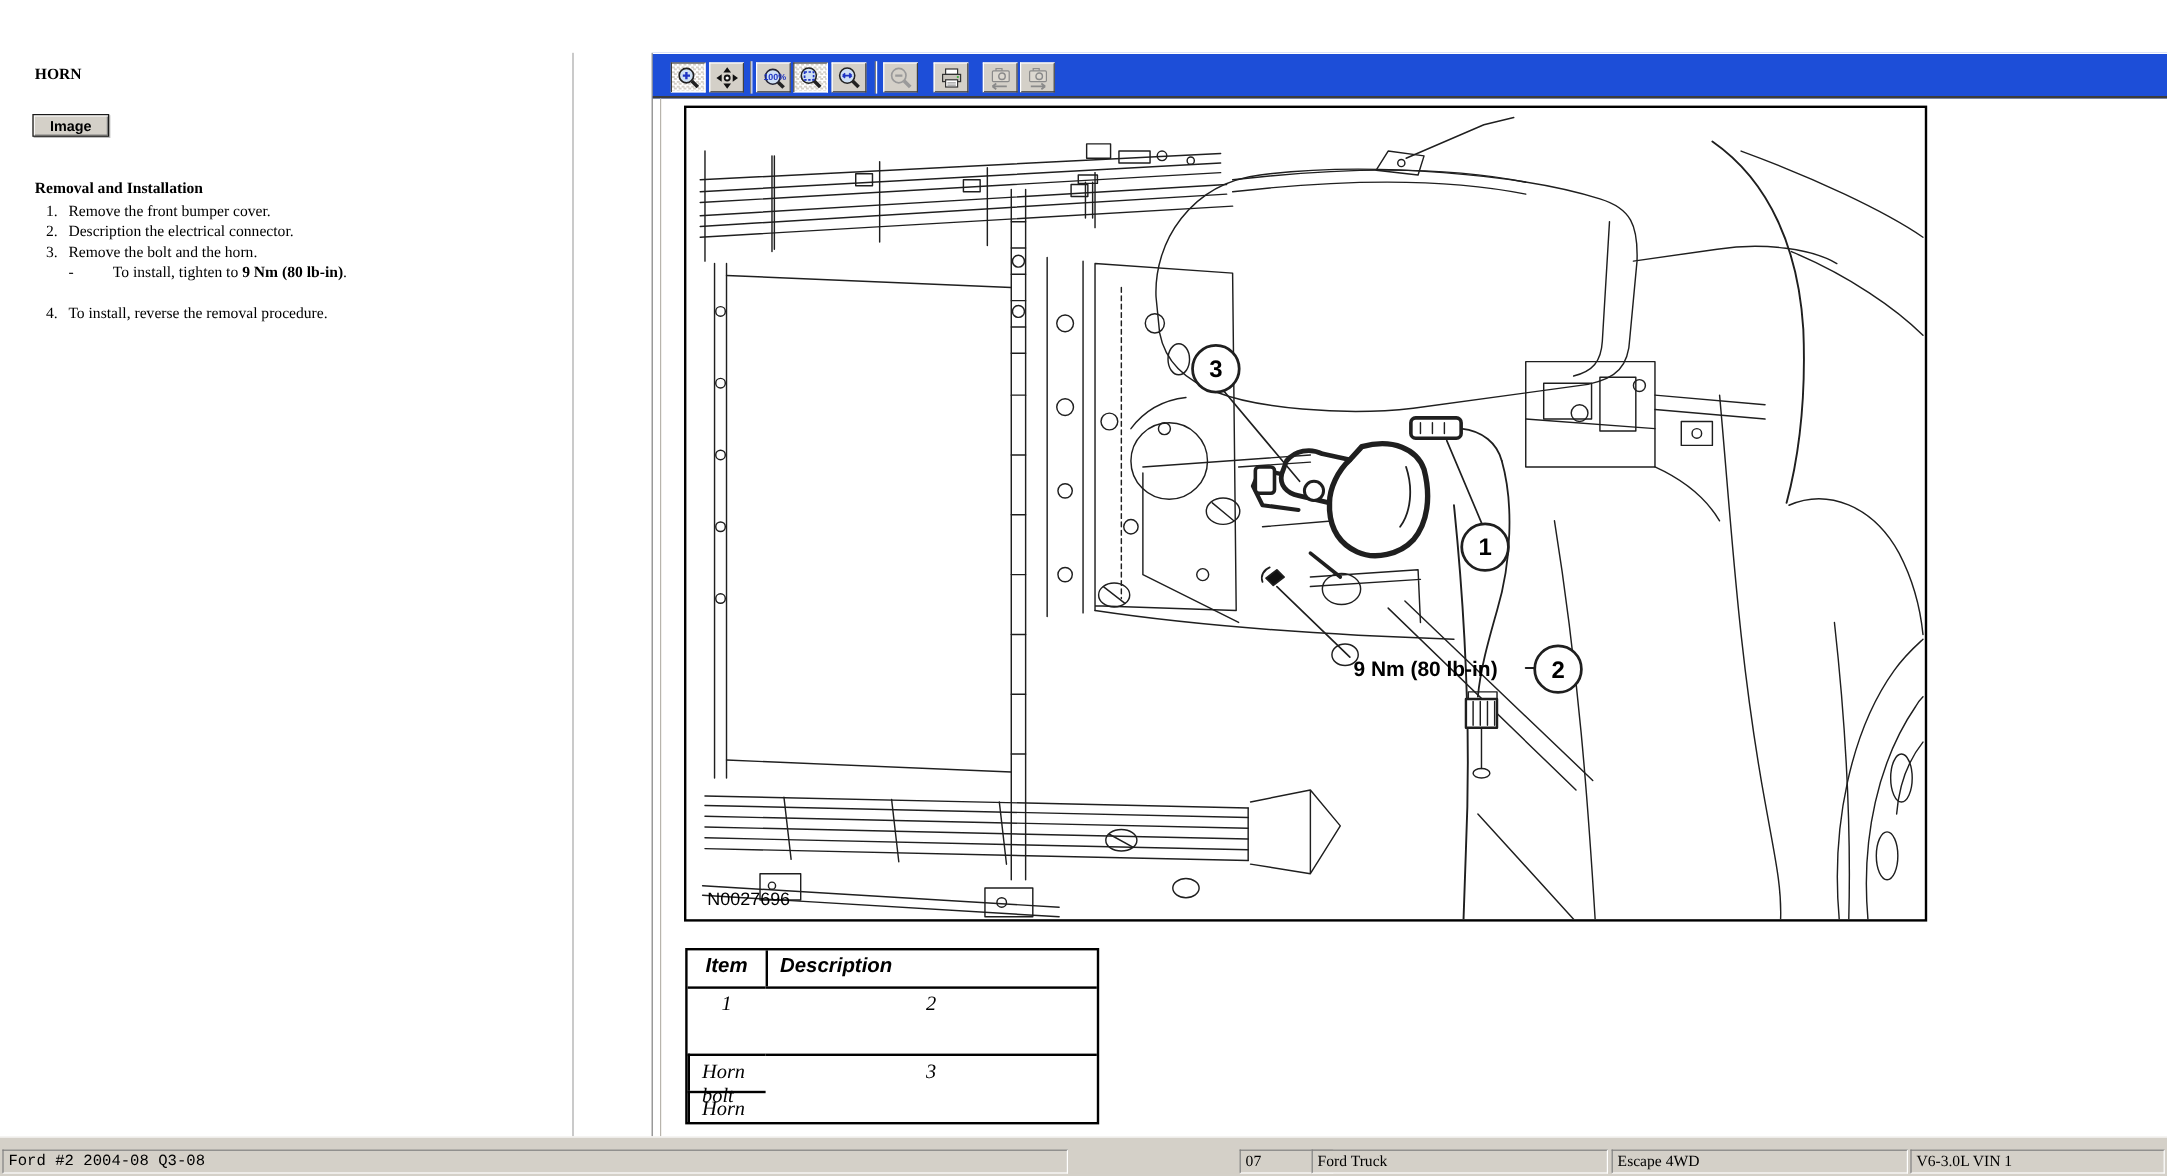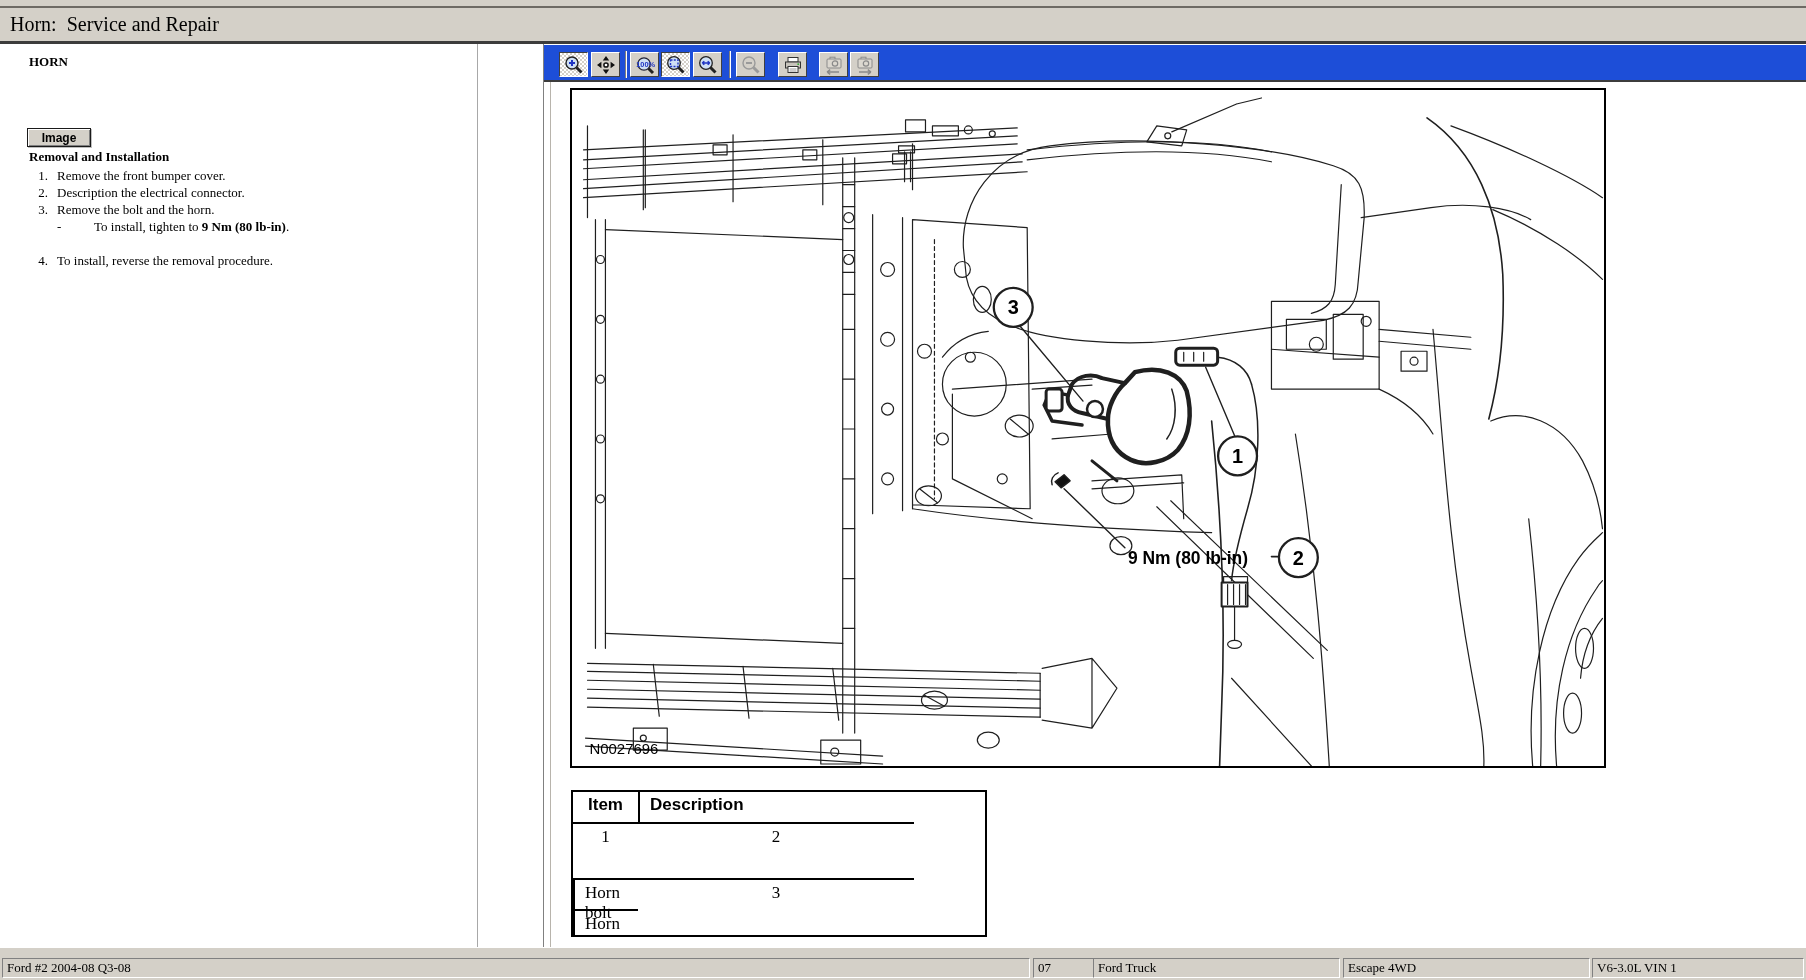--- a/index.html
+++ b/index.html
@@ -13,21 +13,21 @@
   .titlebar .bottom-line { position:absolute; left:0; bottom:0; width:100%; height:3px; background:#3c3c3c; }
   .title-text { position:absolute; left:10px; top:13px; font-size:20px; white-space:pre; }
 
   
   .left-panel { position:absolute; left:0; top:44px; width:477px; height:903px; background:#fff; }
   .lp-heading { position:absolute; left:29px; top:10px; font-size:13px; font-weight:bold; }
   .image-btn { position:absolute; left:27px; top:51px; width:64px; height:19px;
                background:#d4d0c8; border:1px solid #1a1a1a;
                box-shadow:inset 1px 1px 0 #ffffff, inset -1px -1px 0 #808080, 1px 1px 0 rgba(0,0,0,.25);
                font-family:"Liberation Sans", sans-serif; font-size:12px; font-weight:bold;
-               display:flex; align-items:center; justify-content:center; cursor:default;margin-top:33px; }
+               display:flex; align-items:center; justify-content:center; cursor:default; }
   .proc-heading { position:absolute; left:29px; top:105px; font-size:13px; font-weight:bold; }
   .step { position:absolute; left:24px; width:430px; height:17px; font-size:13px; display:flex; }
   .step .marker { width:24px; text-align:right; flex:none; }
   .step .stext { margin-left:9px; }
   .substep { position:absolute; left:57px; width:400px; height:17px; font-size:13px; display:flex; }
   .substep .marker { width:10px; flex:none; }
   .substep .stext { margin-left:27px; }
 
   
   .divider-a { position:absolute; left:477px; top:44px; width:1px; height:903px; background:#a8a8a8; }
@@ -46,46 +46,41 @@
           background-color:#fff;
           background-image:repeating-conic-gradient(#d4d0c8 0% 25%, #ffffff 0% 50%);
           background-size:4px 4px; }
   .tsep { position:absolute; top:6px; width:2px; height:27px; border-left:1px solid #808080; border-right:1px solid #ffffff; }
 
   
   .fig-frame { position:absolute; left:26px; top:44px; width:1036px; height:680px;
                border:2px solid #000; background:#fff; }
 
   
-  .parts-table { position:absolute; left:27px; top:746px; width:416px; border:2px solid #000;
-                 display:grid; grid-template-columns:65px 276px; background:#fff; }
+  .parts-table { position:absolute; left:27px; top:746px; width:345px; border:2px solid #000;
+                 display:grid; grid-template-columns:65px 276px; background:#fff;font-style:italic; }
   .pt-cell { border-top:2px solid #000; padding:3px 0 0 10px; font-size:17px; min-height:0; }
   .pt-cell.first-row { border-top:none; }
   .pt-cell.item { text-align:center; padding-left:0; }
   .pt-cell.desc { border-left:2px solid #000; }
   .pt-head { font-family:"Liberation Sans", sans-serif; font-weight:bold; font-size:17px; }
   .rh-hdr { height:30px; } .rh-1 { height:56px; } .rh-2 { height:31px; } .rh-3 { height:26px; }
 
   
   .statusbar { position:absolute; left:0; top:947px; width:1806px; height:33px; background:#d4d0c8;
                border-top:1px solid #ffffff; }
   .sb-cell { position:absolute; top:10px; height:20px; background:#d4d0c8;
              border:1px solid; border-color:#808080 #ffffff #ffffff #808080;
              font-size:13px; padding:1px 0 0 4px; overflow:hidden; white-space:nowrap; }
 </style>
 </head>
 <body>
 
 <div id="screen">
 
-  <div class="titlebar">
-    <div class="chrome-line"></div>
-    <span class="title-text">Horn:  Service and Repair</span>
-    <div class="bottom-line"></div>
-  </div>
 
   <div class="left-panel">
     <div class="lp-heading">HORN</div>
     <button class="image-btn">Image</button>
     <div class="proc-heading">Removal and Installation</div>
 
     <div class="step" style="top:124px">
       <span class="marker">1.</span>
       <span class="stext">Remove the front bumper cover.</span>
     </div>
@@ -349,20 +344,20 @@
 
       <div class="pt-cell item rh-2">2</div>
       <div class="pt-cell desc rh-2">Horn bolt</div>
 
       <div class="pt-cell item rh-3">3</div>
       <div class="pt-cell desc rh-3">Horn</div>
     </div>
   </div>
 
   <div class="statusbar">
-    <div class="sb-cell" style="left:2px; width:1028px;">Ford #2 2004-08 Q3-08</div>
+    <div class="sb-cell" style="left:2px; width:888px;font-family:Liberation Mono, monospace;">Ford #2 2004-08 Q3-08</div>
     <div class="sb-cell" style="left:1033px; width:78px;">07</div>
     <div class="sb-cell" style="left:1093px; width:247px;">Ford Truck</div>
     <div class="sb-cell" style="left:1343px; width:247px;">Escape 4WD</div>
     <div class="sb-cell" style="left:1592px; width:212px;">V6-3.0L VIN 1</div>
   </div>
 
 </div>
 
 </body></html>

